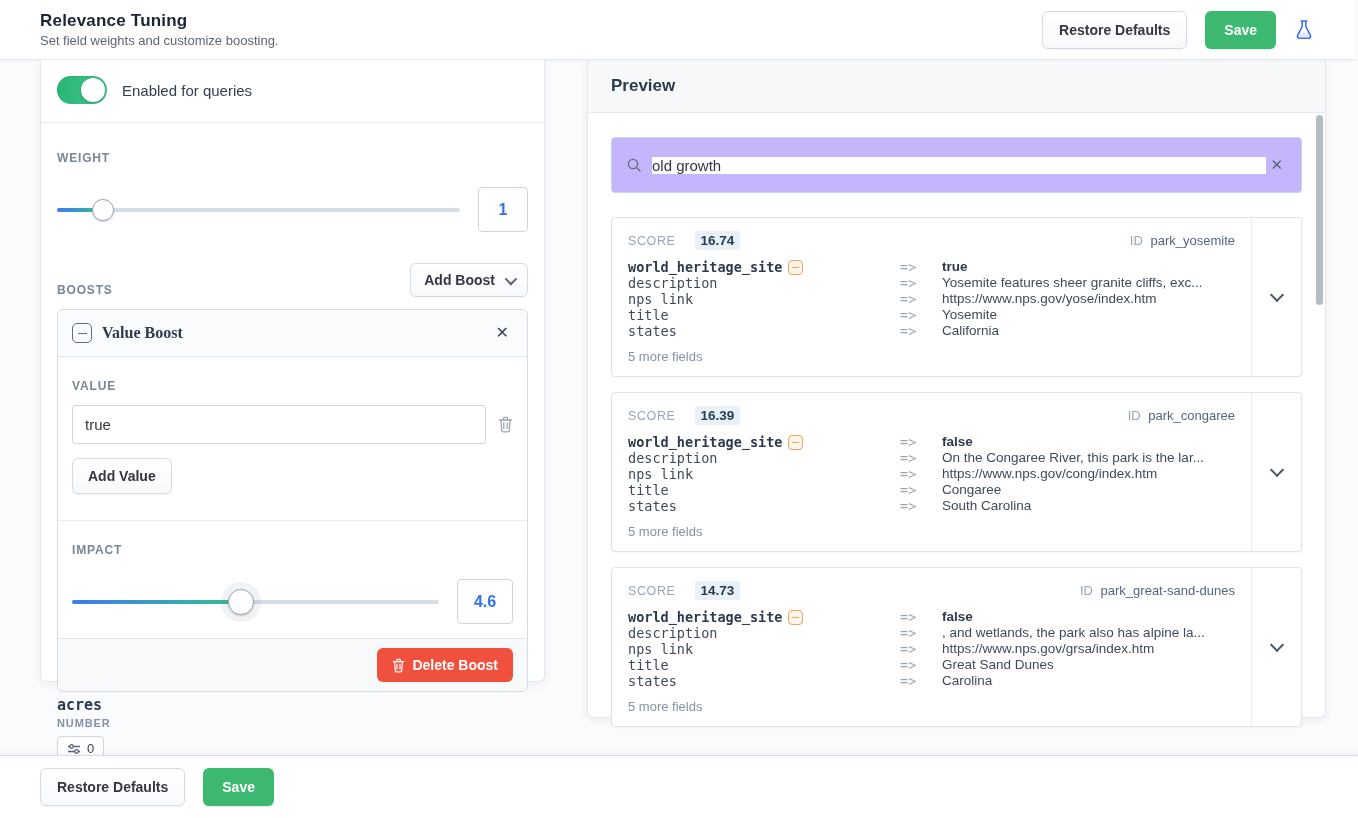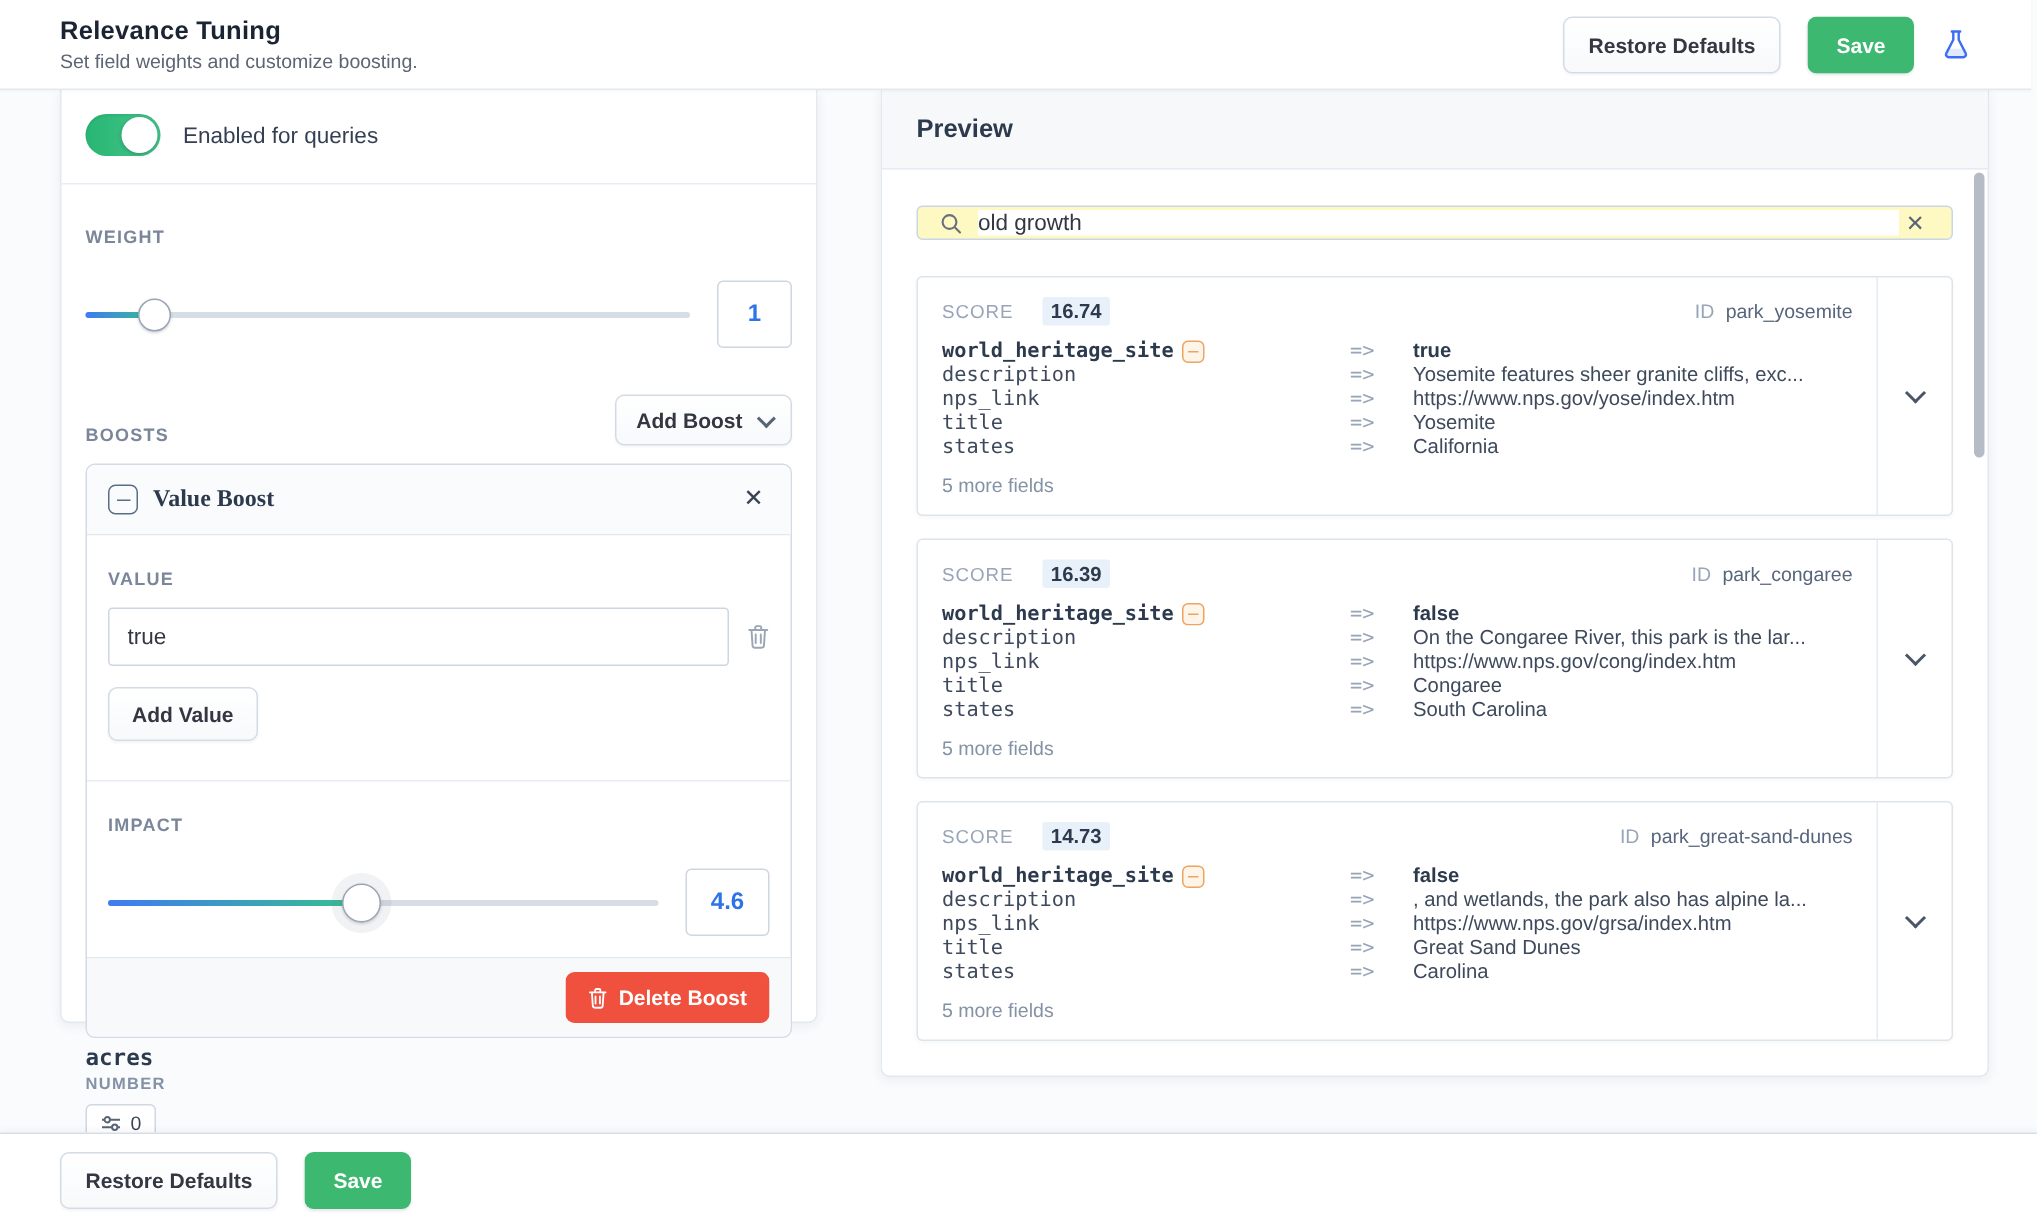--- a/index.html
+++ b/index.html
@@ -89,22 +89,22 @@
     display:flex; align-items:center; gap:18px; padding:0 40px; }
 
   
   .preview-panel { position:absolute; left:587px; top:60px; width:739px; height:658px; background:#fff;
     border:1px solid #e2e8ef; border-top:none; border-radius:0 0 6px 6px; box-shadow:0 2px 8px rgba(30,40,60,.07); z-index:10; }
   .preview-header { height:53px; background:#f6f8fa; border-bottom:1px solid #e6ebf1; display:flex; align-items:center;
     padding:0 23px; border-radius:0; }
   .preview-title { font-size:17px; font-weight:700; color:#2d3a4e; }
   .preview-body { padding:24px 23px 0 23px; }
 
-  .search-box { display:flex; align-items:center; border:1px solid #c9d6e4; border-radius:4px; height:23px;
-    padding:0 14px; background:#fef9c3; margin-bottom:24px; }
+  .search-box { display:flex; align-items:center; border:1px solid #c9d6e4; border-radius:4px; height:56px;
+    padding:0 14px; background:#c4b5fd; margin-bottom:24px; }
   .search-box input { border:none; outline:none; flex:1; font-size:15px; color:#343741; font-family:inherit; margin-left:10px; }
   .clear-x { color:#5a6573; font-size:15px; cursor:pointer; padding:2px 4px; }
 
   .result-card { display:flex; border:1px solid #dde4ec; border-radius:4px; background:#fff;
     box-shadow:0 1px 3px rgba(30,40,60,.04); margin-bottom:15px; }
   .result-main { flex:1; padding:13px 16px 12px 16px; min-width:0; }
   .result-expand { flex:0 0 50px; border-left:1px solid #e6ebf1; display:flex; align-items:center; justify-content:center; cursor:pointer; }
   .chev-down { width:10px; height:10px; border-right:2px solid #4a5568; border-bottom:2px solid #4a5568;
     transform:rotate(45deg); margin-top:-4px; }
 

